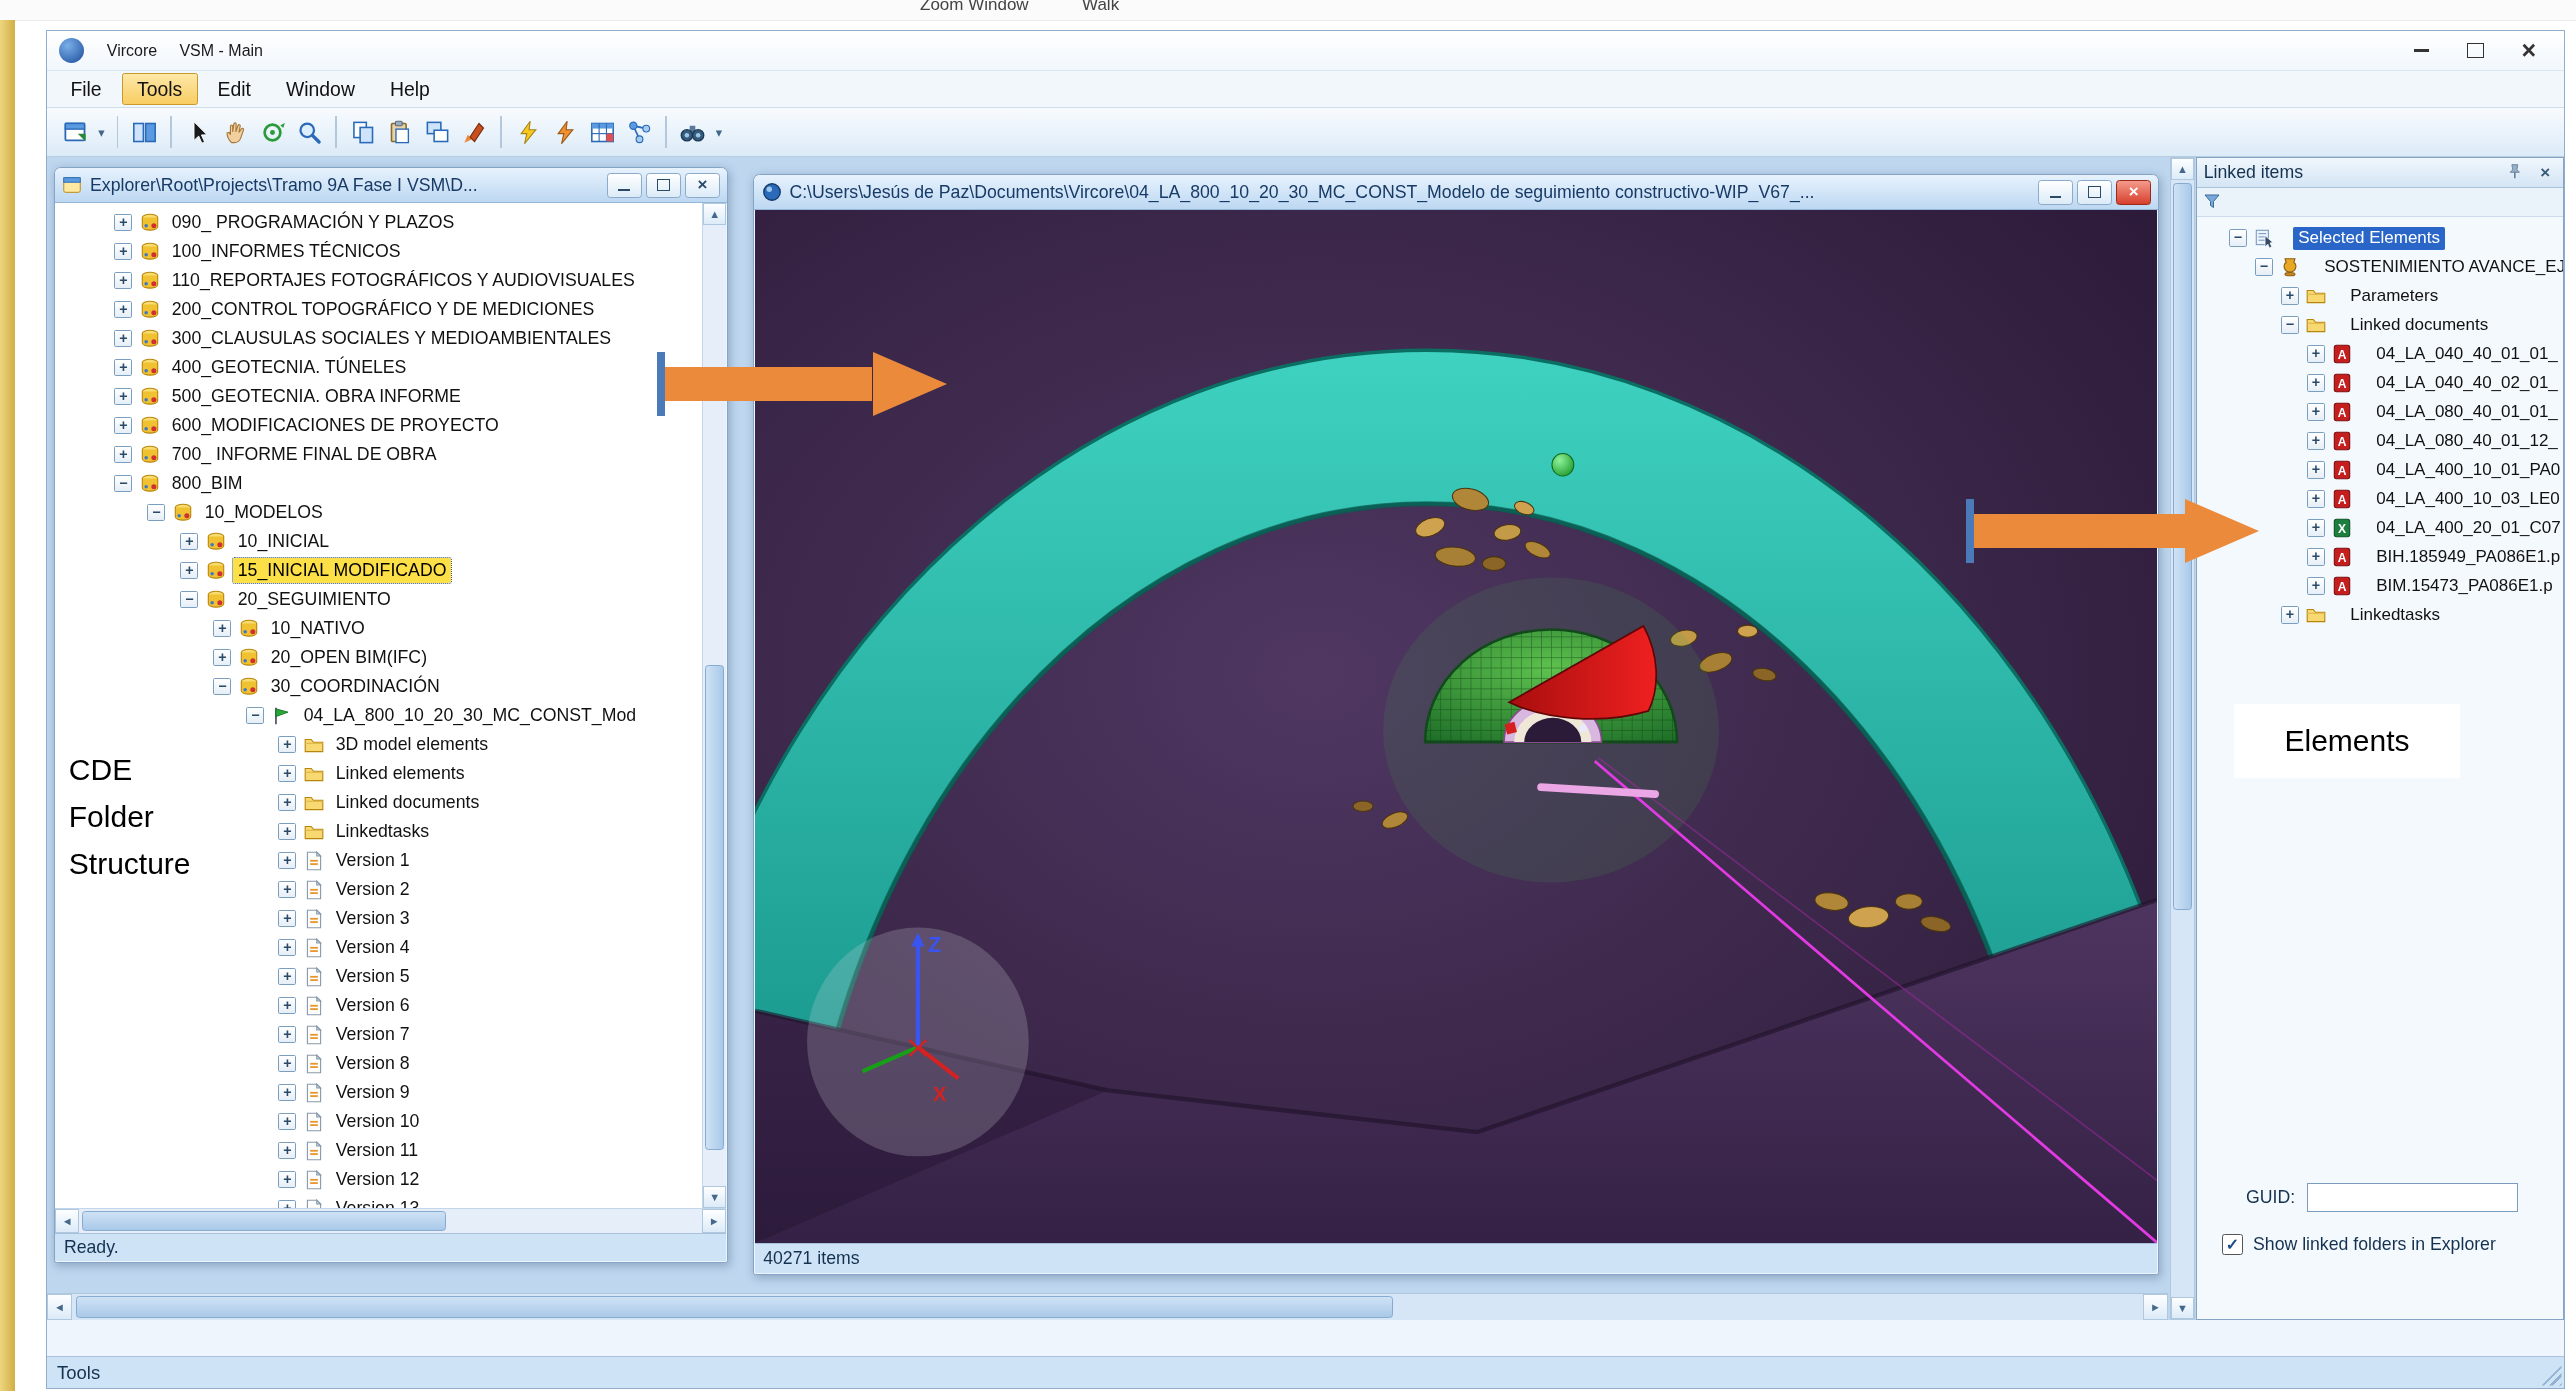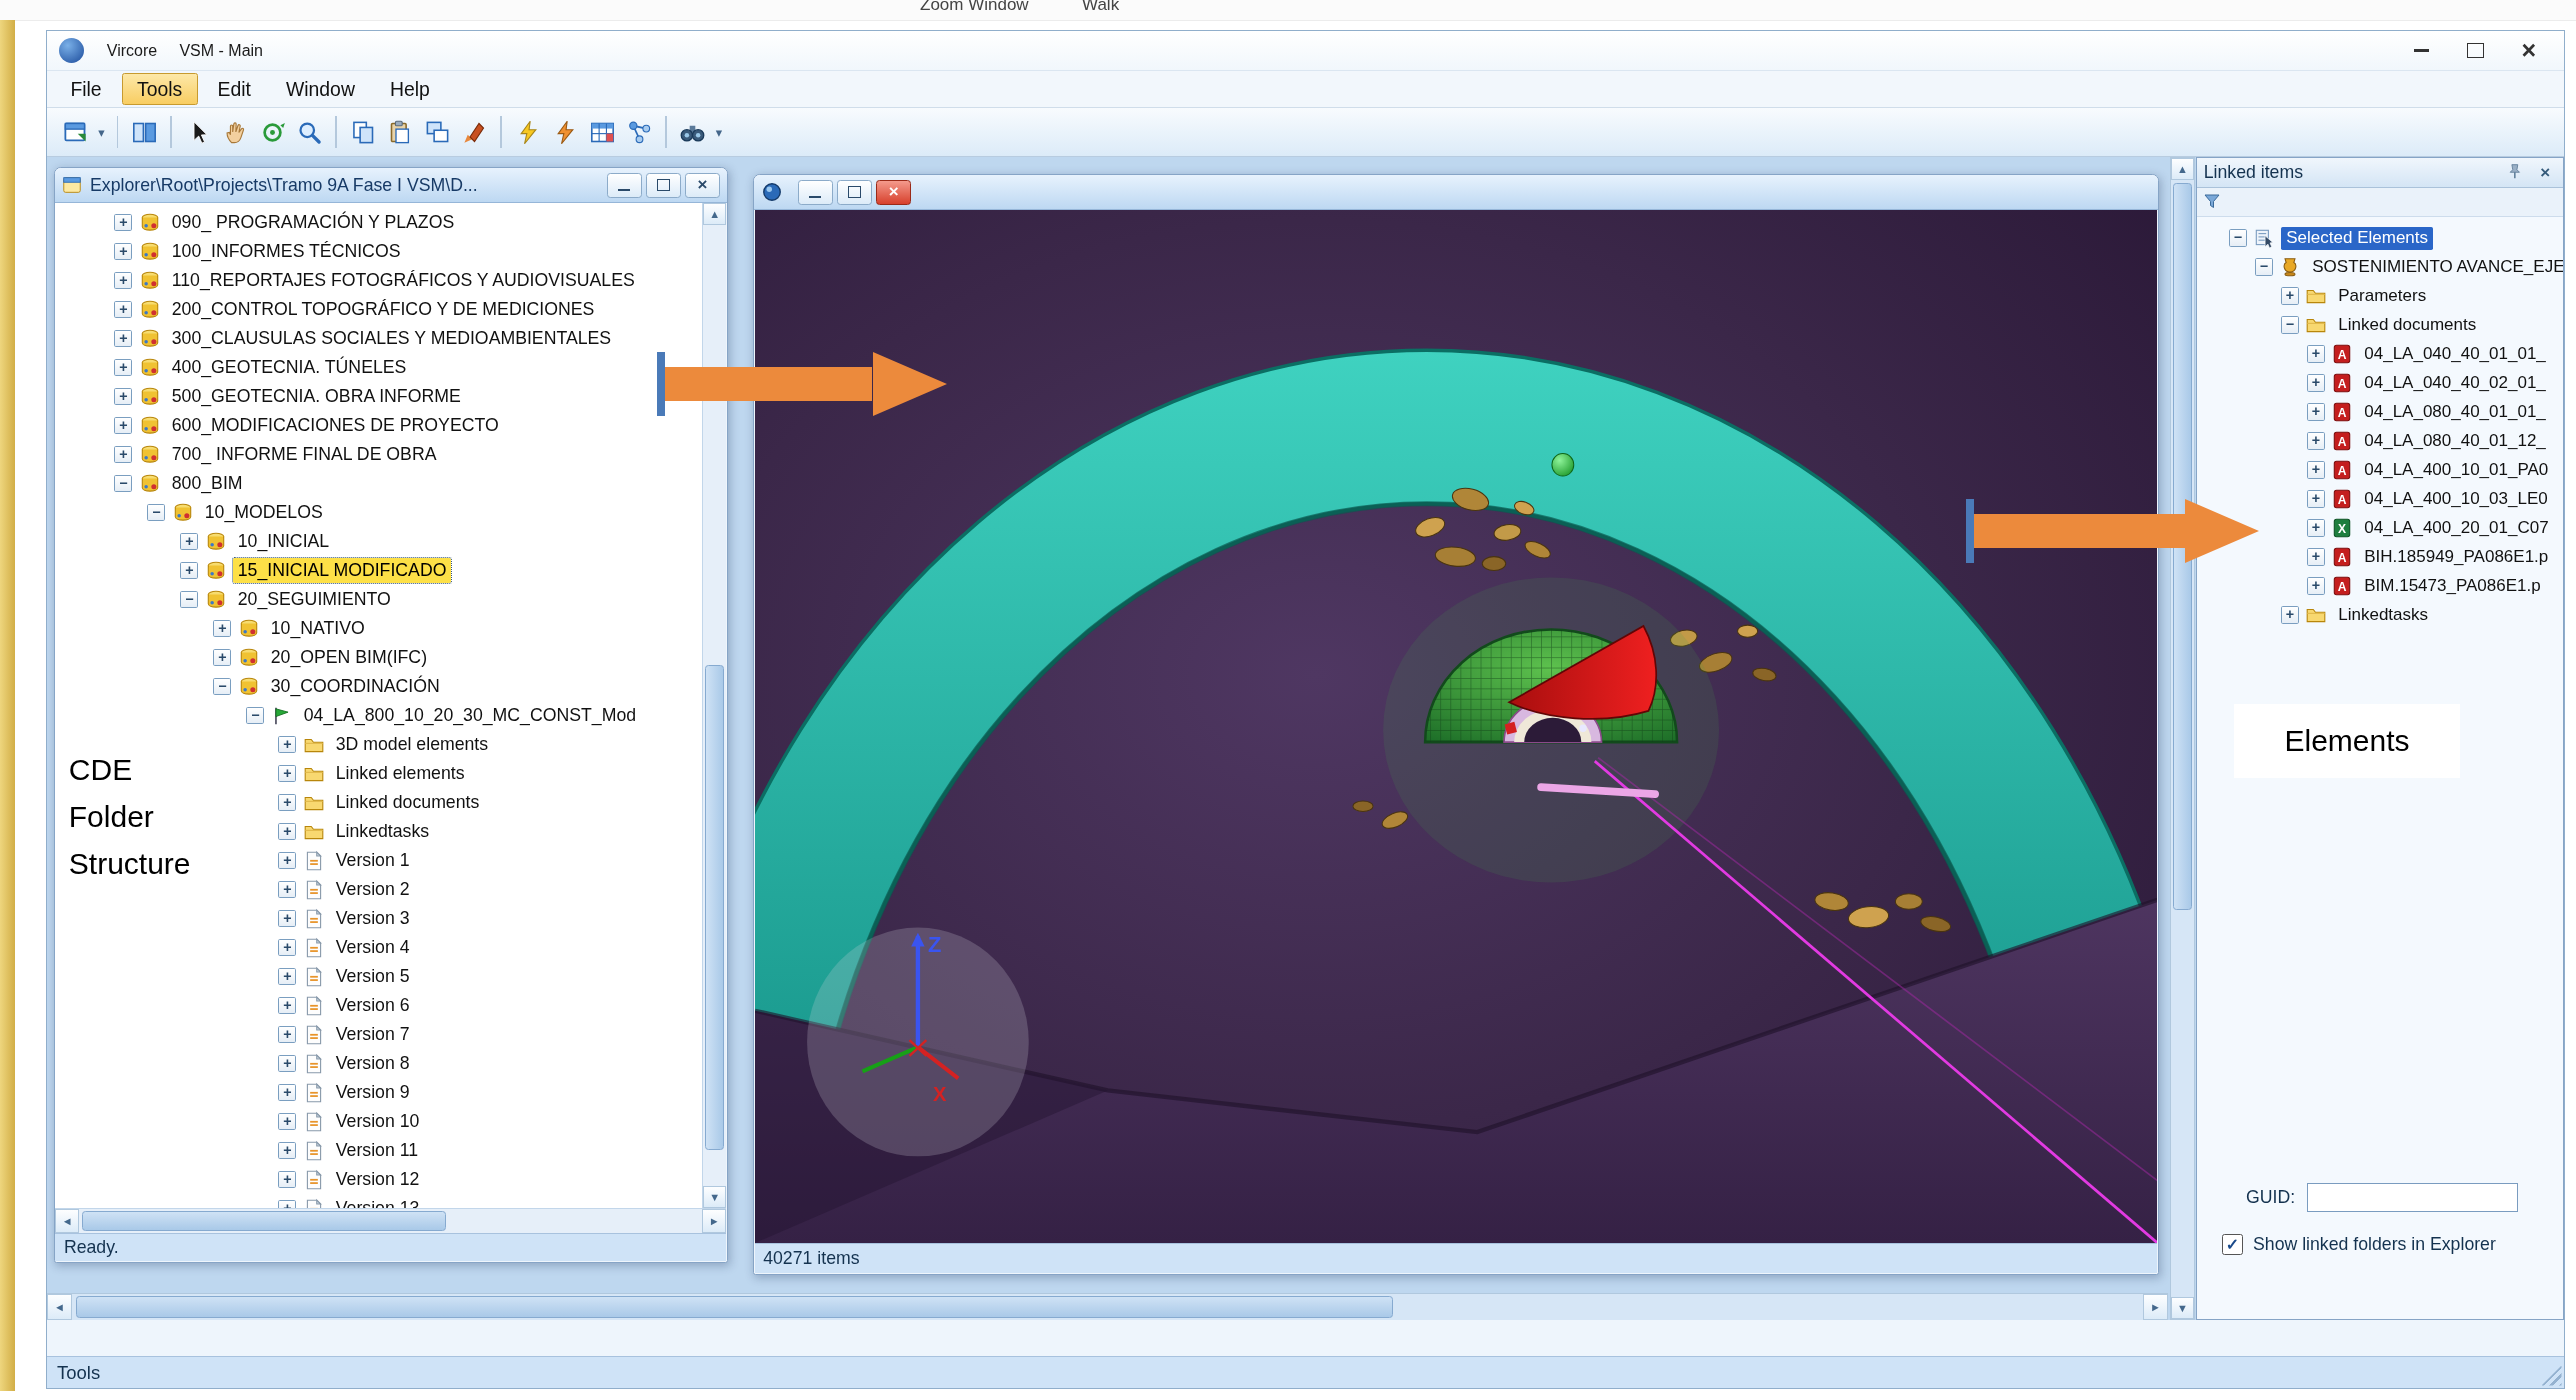--- a/index.html
+++ b/index.html
@@ -62,21 +62,21 @@
 
   .ex-tree{position:absolute;left:0.8px;top:35px;right:24.4px;bottom:54px;background:#fff;
            overflow:hidden;padding-top:5px;box-sizing:border-box;}
   .tree-row{display:flex;align-items:center;height:29px;white-space:nowrap;box-sizing:border-box;}
   .expander{width:17.7px;height:17.7px;border:0.8px solid #7a9ec0;background:linear-gradient(#ffffff,#e6eef6);
             border-radius:1.7px;font-size:14.3px;line-height:15px;text-align:center;color:#2a4a6a;
             margin-right:6.7px;flex:none;box-sizing:border-box;font-weight:bold;}
   .tree-icon{margin-right:5.9px;display:inline-flex;flex:none;}
   .tree-label{font-size:17.7px;color:#111;padding:1.7px 5px;border-radius:1.7px;}
   .tree-label.selected{background:#fde047;color:#000;outline:0.8px dotted #34567a;}
-  .panel-tree .tree-label{font-size:17px;}
+  .panel-tree .tree-label{font-size:17px;margin-left:12px;}
   .panel-tree .tree-label.selected{background:#2a66c8;color:#fff;outline:none;}
 
   .sb-btn{position:absolute;display:flex;align-items:center;justify-content:center;font-size:11px;
           color:#44688c;background:linear-gradient(#fdfeff,#dcebf8);border:0.8px solid #b0c8de;box-sizing:border-box;}
   .ex-vscroll{position:absolute;top:35px;right:0.8px;width:23.6px;bottom:54px;background:#e6eff9;
               border-left:0.8px solid #c2d6ea;box-sizing:border-box;}
   .ex-vscroll .sb-btn{left:0;width:100%;height:22px;}
   .ex-vscroll .up{top:0;} .ex-vscroll .down{bottom:0;}
   .ex-vscroll .sb-thumb{position:absolute;left:1.7px;right:1.7px;top:46%;height:48%;
         background:linear-gradient(90deg,#cfe2f5,#a9c9e8);border:0.8px solid #86aad0;border-radius:3.4px;}
@@ -746,20 +746,21 @@
     </div>
 
     <div class="child viewport-win">
       <div class="cw-titlebar">
         <span class="cw-icon">
           <svg viewBox="0 0 24 24" width="22" height="22">
               <circle cx="12" cy="12" r="9" fill="#2a6ab8" stroke="#143a6a" stroke-width="1.5"></circle>
               <circle cx="9" cy="9" r="3" fill="#9ac8f0"></circle>
             </svg>
         </span>
+        <span class="cw-title">C:\Users\Jesús de Paz\Documents\Vircore\04_LA_800_10_20_30_MC_CONST_Modelo de seguimiento constructivo-WIP_V67_...</span>
         <span class="cw-buttons">
           <span class="cw-btn">
               <span class="g-min"></span>
             </span>
           <span class="cw-btn">
               <span class="g-max"></span>
             </span>
           <span class="cw-btn red">×</span>
         </span>
       </div>

